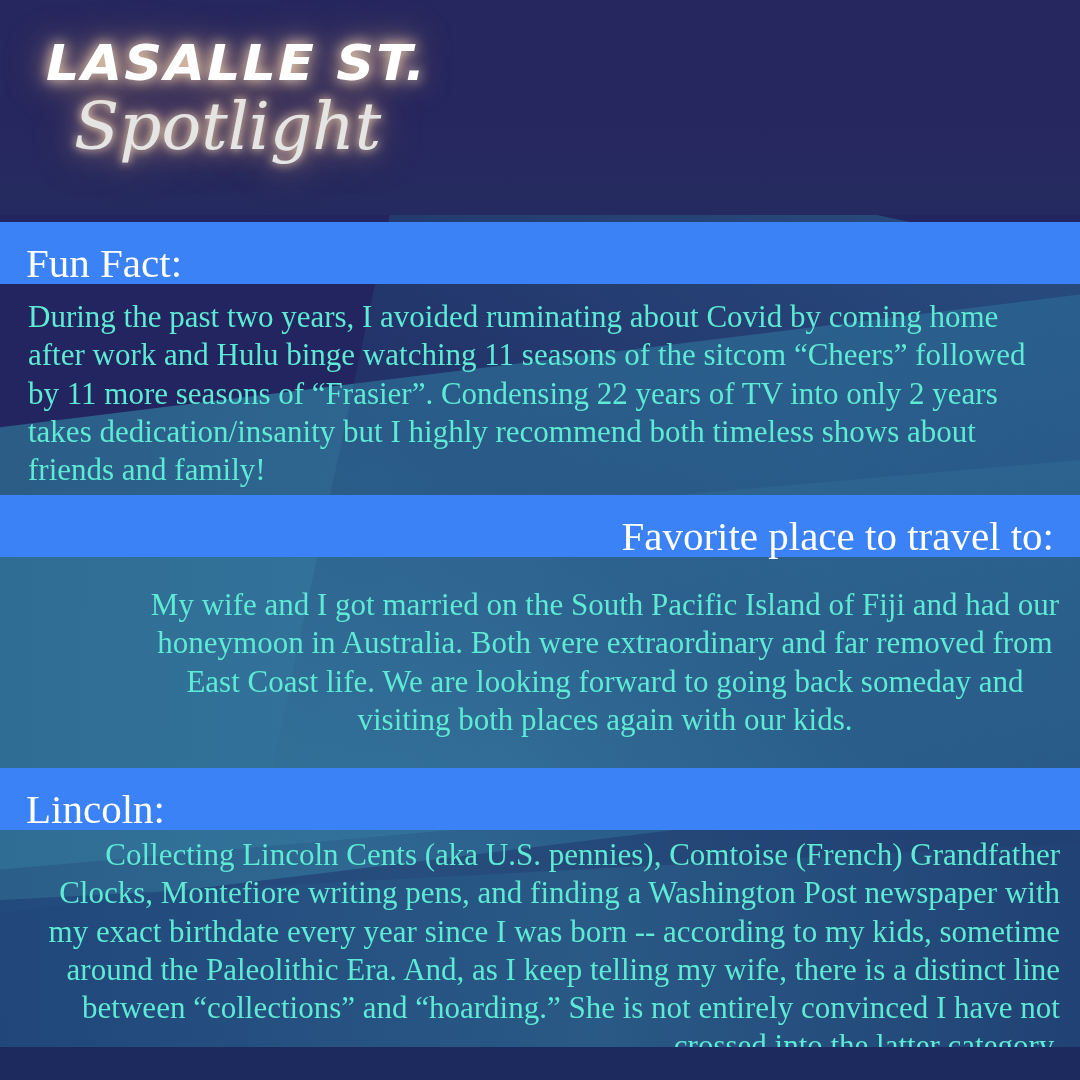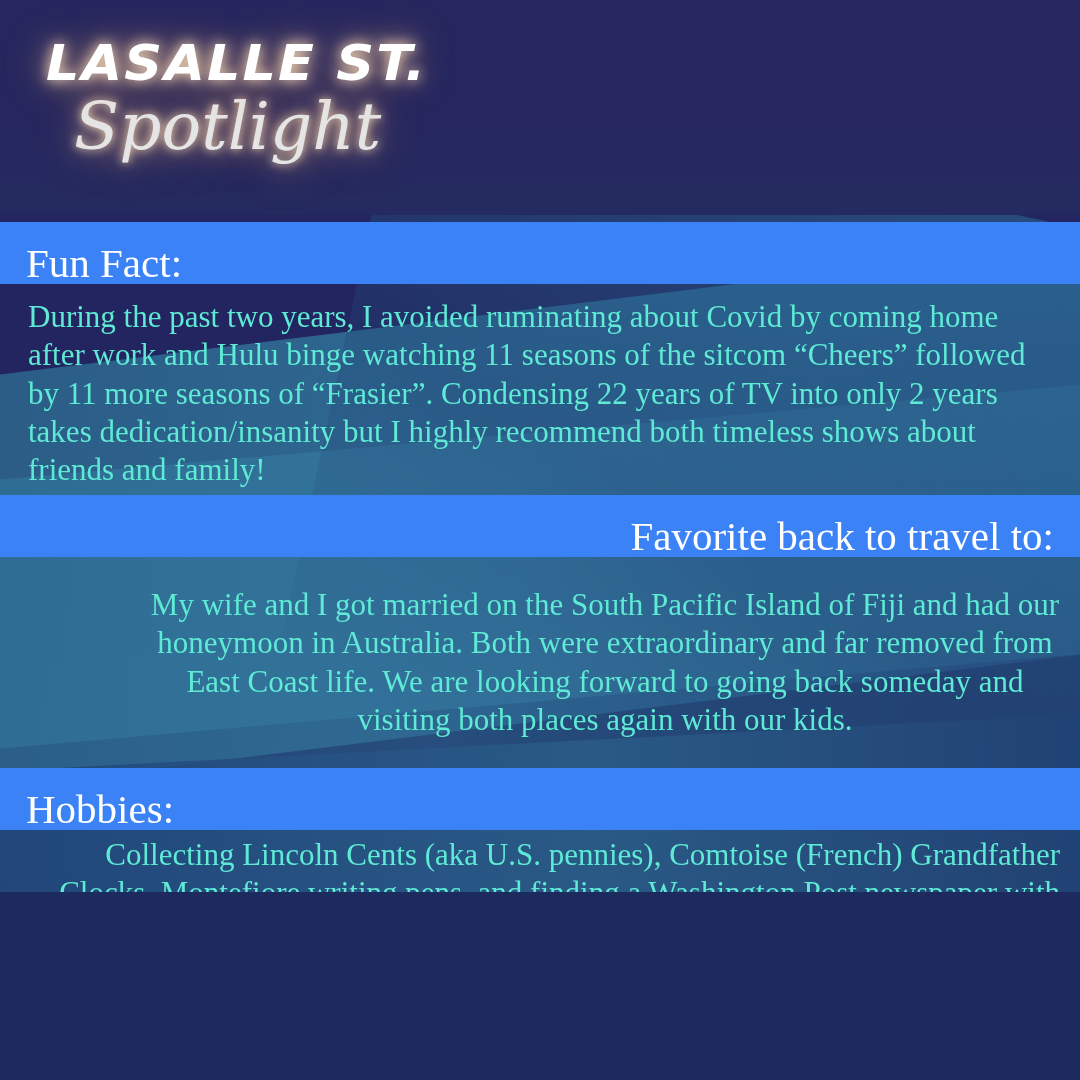--- a/index.html
+++ b/index.html
@@ -6,21 +6,21 @@
   html, body {
     width: 1080px;
     height: 1080px;
     overflow: hidden;
     font-family: "Liberation Serif", serif;
     background: #1d2a5e;
   }
   .card {
     position: relative;
     width: 1080px;
-    height: 892px;
+    height: 1047px;
     overflow: hidden;
     background: #22255f;
   }
 
   
   .bg-layer { position: absolute; inset: 0; }
   .wash-a {
     position: absolute;
     left: -10%; top: 34%;
     width: 130%; height: 46%;
@@ -154,22 +154,22 @@
     <div class="logo-line1">LASALLE ST.</div>
     <div class="logo-line2">Spotlight</div>
   </div>
 
   <div class="band left" id="band-fun">
     <div class="band-title">Fun Fact:</div>
   </div>
   <div class="body-text" id="text-fun">During the past two years, I avoided ruminating about Covid by coming home after work and Hulu binge watching 11 seasons of the sitcom “Cheers” followed by 11 more seasons of “Frasier”. Condensing 22 years of TV into only 2 years takes dedication/insanity but I highly recommend both timeless shows about friends and family!</div>
 
   <div class="band right" id="band-travel">
-    <div class="band-title">Favorite back to travel to:</div>
+    <div class="band-title">Favorite place to travel to:</div>
   </div>
   <div class="body-text" id="text-travel">My wife and I got married on the South Pacific Island of Fiji and had our honeymoon in Australia. Both were extraordinary and far removed from East Coast life. We are looking forward to going back someday and visiting both places again with our kids.</div>
 
   <div class="band left" id="band-hobbies">
-    <div class="band-title">Hobbies:</div>
+    <div class="band-title">Lincoln:</div>
   </div>
   <div class="body-text" id="text-hobbies">Collecting Lincoln Cents (aka U.S. pennies), Comtoise (French) Grandfather Clocks, Montefiore writing pens, and finding a Washington Post newspaper with my exact birthdate every year since I was born -- according to my kids, sometime around the Paleolithic Era. And, as I keep telling my wife, there is a distinct line between “collections” and “hoarding.” She is not entirely convinced I have not crossed into the latter category.</div>
 
 </div>
 
 </body></html>

